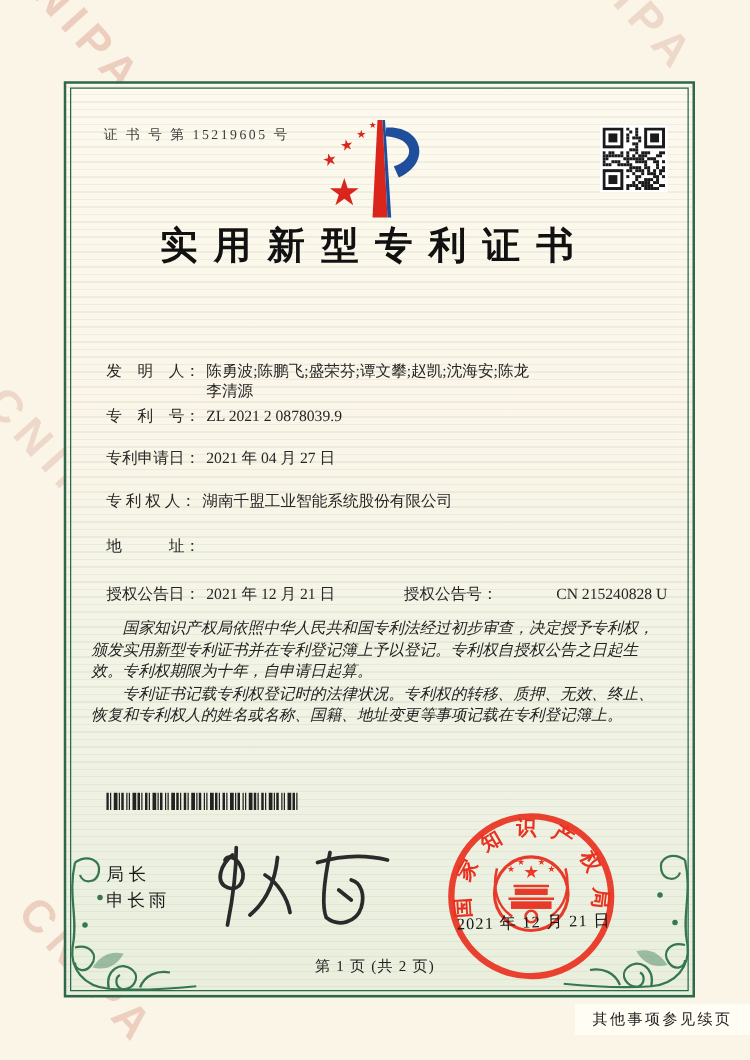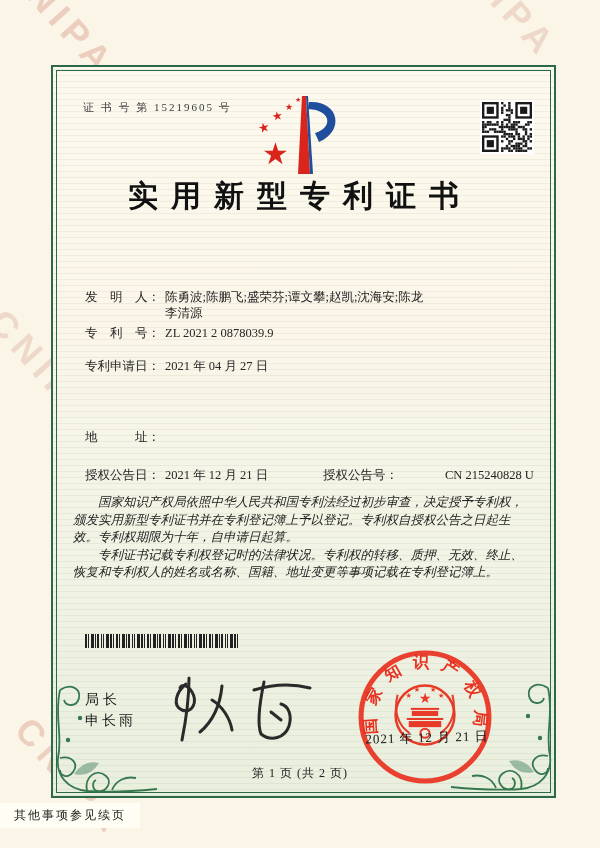--- a/index.html
+++ b/index.html
@@ -39,21 +39,21 @@
   .qr{left:480px; top:100px; width:54px; height:54px; background:#fff; padding:2px; box-sizing:border-box;}
   .barcode{left:85px; top:634px; width:156px; height:14px;}
   .director-title{left:85px; top:691px; font-size:14px; letter-spacing:4px; color:#1d1d1d;}
   .director-name{left:85px; top:712px; font-size:14px; letter-spacing:3px; color:#1d1d1d;}
   .signature{left:158px; top:672px; z-index:4;}
   .seal{left:356px; top:648px; width:138px; height:138px; z-index:3;}
   .seal-date{left:358px; top:729px; width:138px; text-align:center; font-size:13px;
              letter-spacing:1px; color:#141414; transform:rotate(-1.5deg); z-index:5;}
   .page-footer{left:0; right:0; top:765px; text-align:center; font-size:12px;
                letter-spacing:1px; color:#222;}
-  .note{left:0; right:0; top:803px; text-align:left; z-index:2;}
+  .note{left:0; right:0; top:803px; text-align:right; z-index:2;}
   .note span{display:inline-block; background:#fffdf4; padding:4px 14px; font-size:12px;
              letter-spacing:2px; color:#222;}
   .ornament{z-index:2; pointer-events:none;}
   .logo{left:240px; top:92px; width:116px; height:88px;}
 </style>
 </head>
 <body>
 
 <div class="page">
 
@@ -239,20 +239,24 @@
 李清源</span>
   </div>
   <div class="abs row" style="top:325px;">
     <span class="lbl">专　利　号：</span>
     <span class="val">ZL 2021 2 0878039.9</span>
   </div>
   <div class="abs row" style="top:358px;">
     <span class="lbl">专利申请日：</span>
     <span class="val">2021 年 04 月 27 日</span>
   </div>
+  <div class="abs row" style="top:393px;">
+    <span class="lbl">专 利 权 人：</span>
+    <span class="val">湖南千盟工业智能系统股份有限公司</span>
+  </div>
   <div class="abs row" style="top:429px;">
     <span class="lbl">地　　　址：</span>
   </div>
   <div class="abs row" style="top:467px;">
     <span class="lbl">授权公告日：</span>
     <span class="val">2021 年 12 月 21 日</span>
   </div>
   <div class="abs row" style="left:323px;top:467px;gap:42px;">
     <span class="lbl">授权公告号：</span>
     <span class="val">CN 215240828 U</span>

